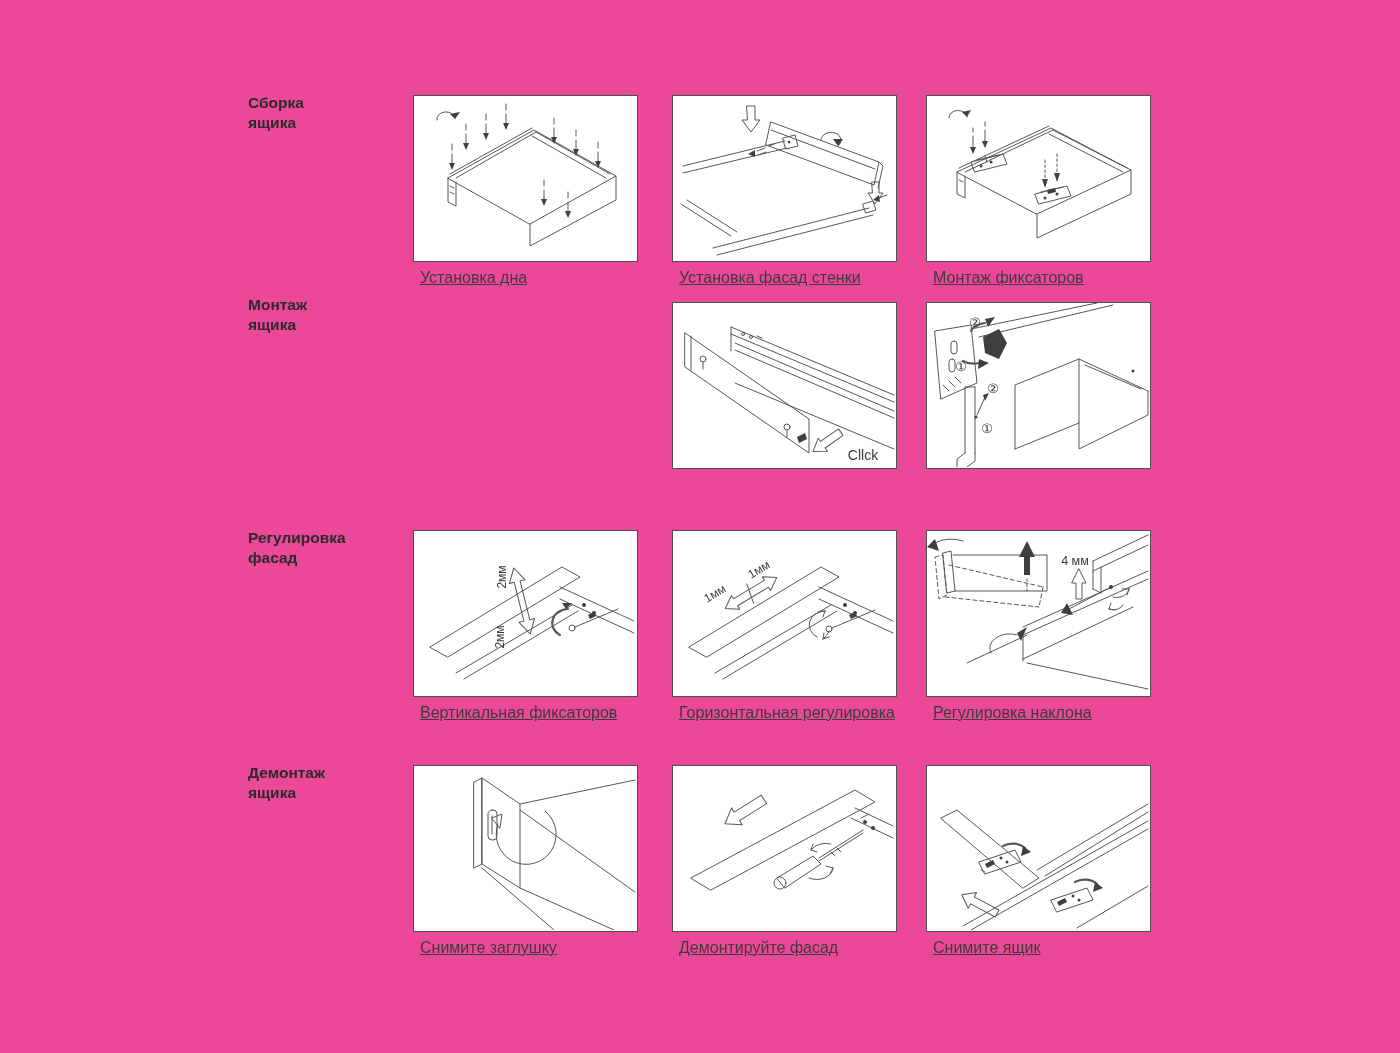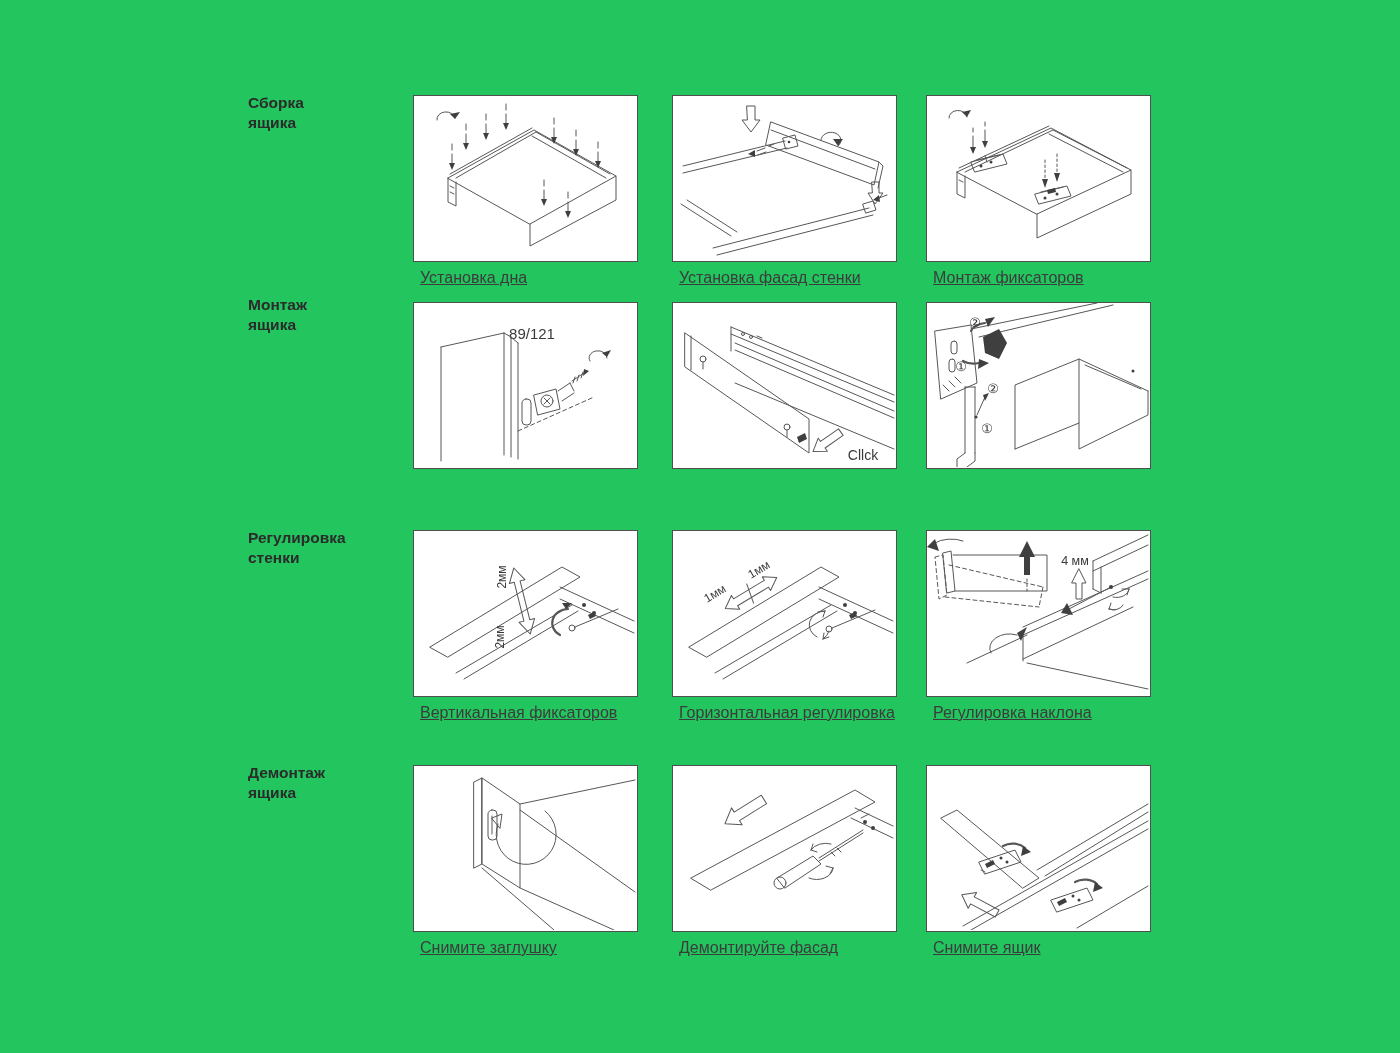--- a/index.html
+++ b/index.html
@@ -1,16 +1,16 @@
 <!DOCTYPE html>
 <html><head>
 <meta charset="utf-8">
 <style>
   html,body{margin:0;padding:0;background:#ffffff;}
-  .page{position:relative;width:1400px;height:1053px;background:#22c55e;
+  .page{position:relative;width:1400px;height:1053px;background:#ec4899;
         font-family:"Liberation Sans",sans-serif;overflow:hidden;}
   .sec-label{position:absolute;left:248px;width:98px;font-size:15.5px;font-weight:700;
              color:#2b2b2b;line-height:1.3;}
   #lbl1{top:93px}#lbl2{top:295px}#lbl3{top:528px}#lbl4{top:763px}
   .panel{position:absolute;width:225px;height:167px;border:1.5px solid #4f4f4f;
          box-sizing:border-box;background:#fff;}
   .c1{left:413px}.c2{left:672px}.c3{left:926px}
   .r1{top:95px}.r2{top:302px}.r3{top:530px}.r4{top:765px}
   .caption{position:absolute;font-size:16px;color:#3c3c3c;white-space:nowrap;text-decoration:underline;}
   .capr1{top:269px}.capr3{top:704px}.capr4{top:939px}
@@ -22,21 +22,21 @@
   .art .dd{stroke-dasharray:2.5,2.5;}
   .art text{stroke:none;fill:#3a3a3a;font-family:"Liberation Sans",sans-serif;}
 </style>
 </head>
 <body>
 
 <div class="page">
 
   <div class="sec-label" id="lbl1">Сборка ящика</div>
   <div class="sec-label" id="lbl2">Монтаж ящика</div>
-  <div class="sec-label" id="lbl3">Регулировка стенки</div>
+  <div class="sec-label" id="lbl3">Регулировка фасад</div>
   <div class="sec-label" id="lbl4">Демонтаж ящика</div>
 
   <div class="panel r1 c1">
     <svg class="art" width="222" height="164" viewBox="0 0 222 164">
       <path d="M23,24 a9,7 0 1 1 18,-2"></path>
         <polygon class="fil" points="41,23 46,16 36,18"></polygon>
       <polygon points="34,82 120,34 202,80 116,128"></polygon>
       <polyline points="202,80 202,104 116,150 116,128"></polyline>
       <polyline points="34,82 34,106 42,110 42,86"></polyline>
       <path d="M36,90 l4,2 M36,96 l4,2"></path>
@@ -111,36 +111,20 @@
       <polygon class="fil" points="120,94 128,92 129,96 121,98"></polygon>
       <circle class="fil" cx="118" cy="102" r="1.5"></circle>
         <circle class="fil" cx="130" cy="98" r="1.5"></circle>
     </svg>
   </div>
 
   <div class="caption capr1 capc1">Установка дна</div>
   <div class="caption capr1 capc2">Установка фасад стенки</div>
   <div class="caption capr1 capc3">Монтаж фиксаторов</div>
 
-  <div class="panel r2 c1">
-    <svg class="art" width="222" height="164" viewBox="0 0 222 164">
-      <text x="118" y="36" font-size="15" text-anchor="middle">89/121</text>
-      <path d="M27,44 L27,158 M27,44 L90,30 M90,30 L90,152 M97,34 L97,154 M90,30 L97,34 M104,40 L104,156 M97,34 L104,40"></path>
-      <rect x="108" y="96" width="9" height="26" rx="4"></rect>
-      <polygon points="120,92 142,86 146,106 124,112"></polygon>
-      <circle cx="133" cy="98" r="6"></circle>
-        <path d="M130,95 l6,6 M136,95 l-6,6"></path>
-      <path d="M144,88 L156,80 M148,98 L160,90 M156,80 L160,88"></path>
-      <path d="M158,78 L170,70 M159,80 l2,-6 M163,78 l2,-6 M167,75 l2,-6"></path>
-      <polygon class="fil" points="170,66 175,68 169,73"></polygon>
-      <path d="M176,58 a9,7 0 1 1 17,-3"></path>
-        <polygon class="fil" points="193,54 197,47 188,50"></polygon>
-      <path class="dsh" d="M104,128 L180,94"></path>
-    </svg>
-  </div>
 
   <div class="panel r2 c2">
     <svg class="art" width="222" height="164" viewBox="0 0 222 164">
       <path d="M58,24 L221,92 M58,31 L221,99 M58,24 L58,48"></path>
       <path d="M62,40 L221,108 M62,47 L221,115"></path>
       <path d="M62,80 L221,146"></path>
       <circle cx="70" cy="31" r="1.5"></circle>
         <circle cx="78" cy="34" r="1.5"></circle>
         <path d="M84,33 l5,2"></path>
       <polygon points="12,30 136,116 136,150 12,64"></polygon>

